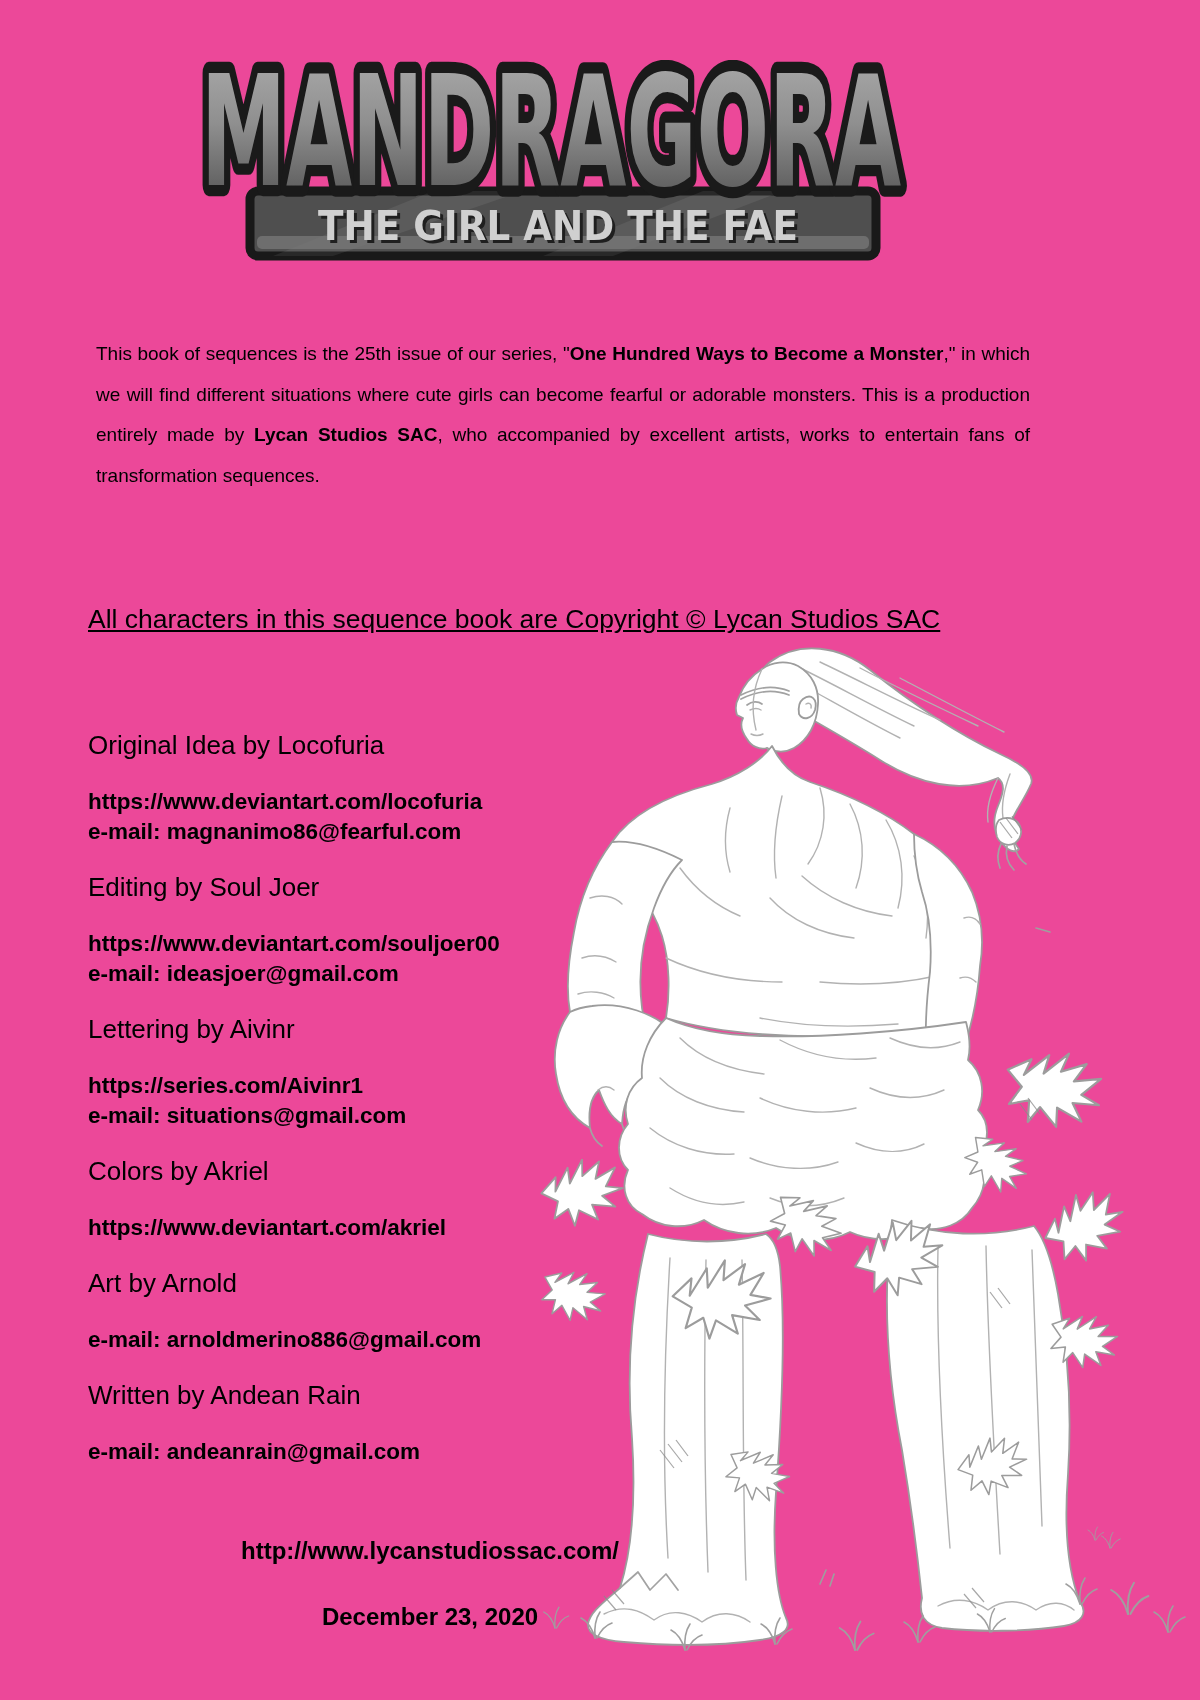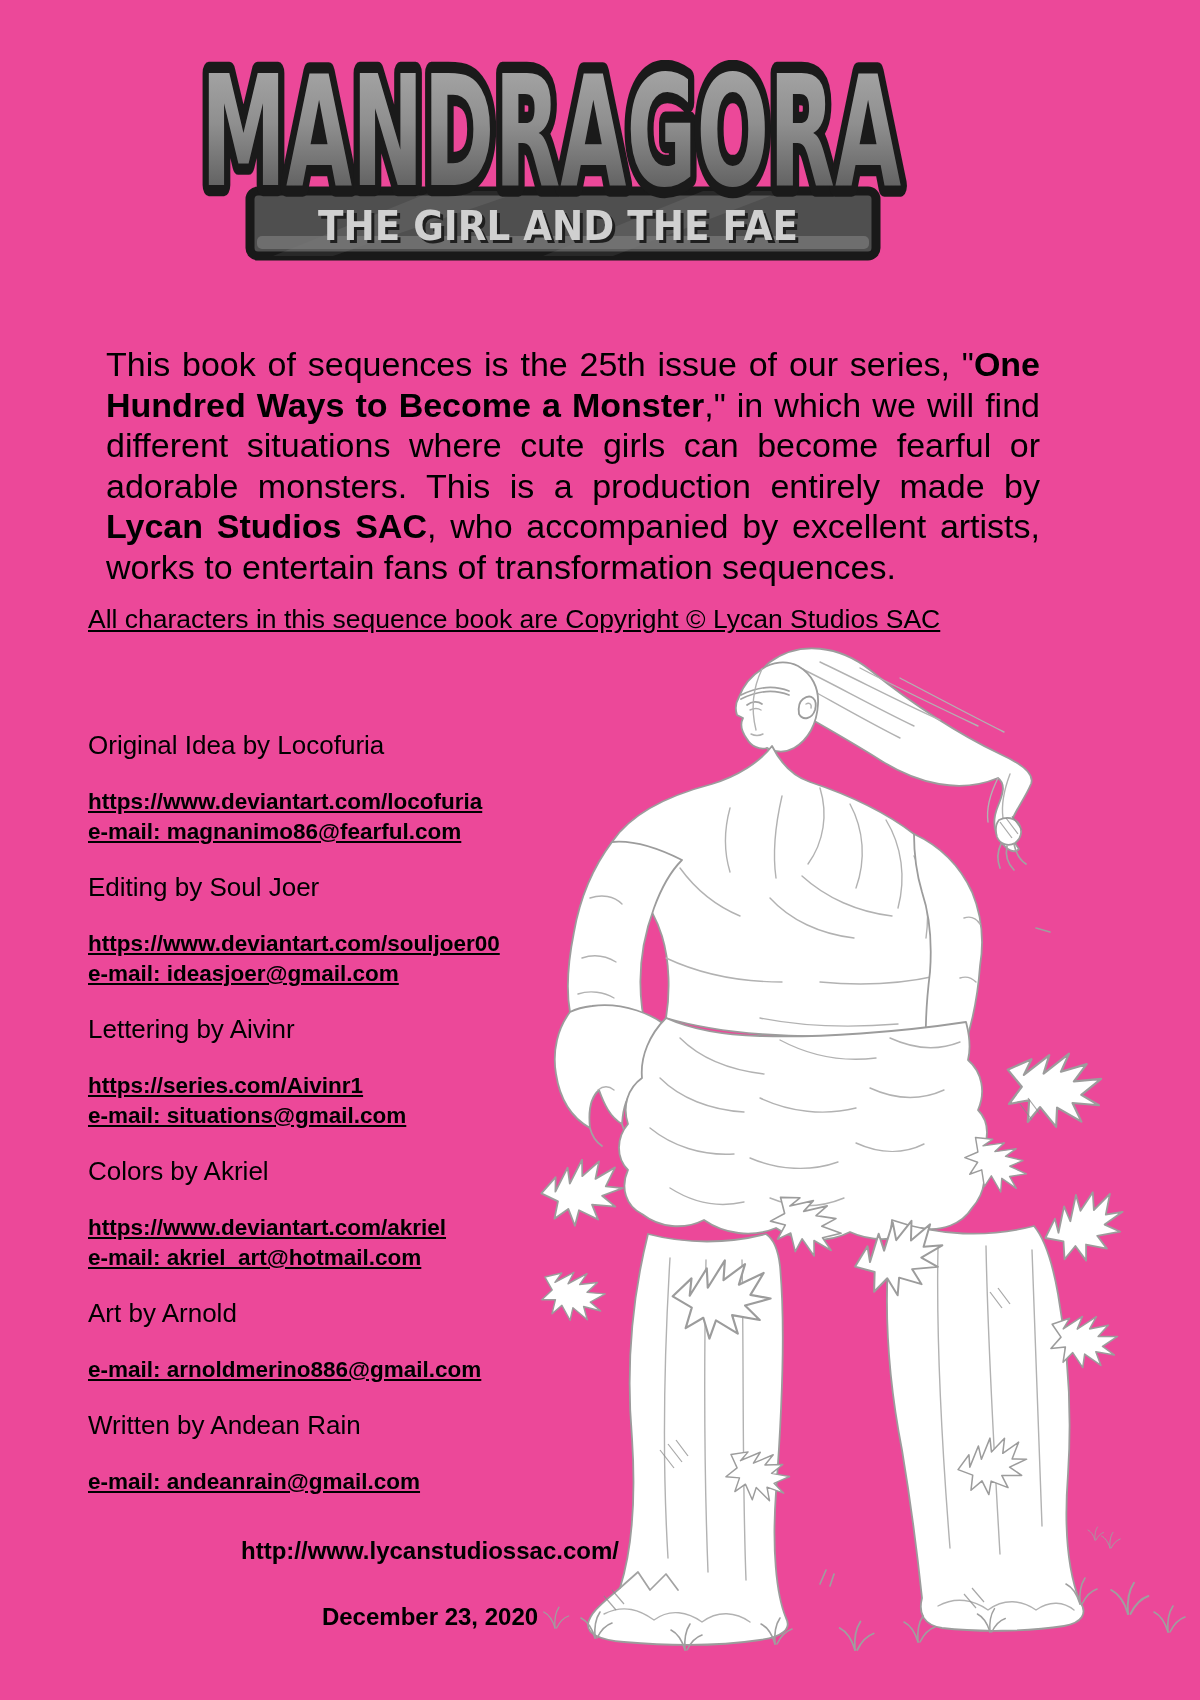--- a/index.html
+++ b/index.html
@@ -6,33 +6,33 @@
   .page{
     position:relative;
     width:1200px;height:1700px;
     background:#ec4899;
     overflow:hidden;
     font-family:"Liberation Sans", sans-serif;
     color:#000;
   }
   .logo-wrap{position:absolute;left:183px;top:60px;width:740px;height:202px;}
   .intro{
-    position:absolute;left:88px;top:326px;width:934px;margin:18px;
-    font-size:34px;line-height:40.5px;text-align:justify;color:#000;
+    position:absolute;left:88px;top:326px;width:934px;margin:8px;
+    font-size:19px;line-height:40.5px;text-align:justify;color:#000;
   }
   .intro b{font-weight:bold;}
   .copyright{
     position:absolute;left:88px;top:604px;width:960px;margin:0;
     font-size:26.5px;line-height:30px;color:#000;text-decoration:underline;
   }
   .art{position:absolute;left:520px;top:598px;}
   .credits{position:absolute;left:88px;top:706px;width:500px;margin-top:24px;}
   .credit{margin:0 0 25px 0;}
   .credit .role{font-size:26px;line-height:30px;margin:0 0 27px 0;}
-  .credit .link{font-size:22.5px;line-height:30px;font-weight:bold;text-decoration:underline;}
+  .credit .link{font-size:22.5px;line-height:30px;font-weight:bold;}
   .footer{position:absolute;left:90px;top:1536px;width:680px;text-align:center;}
   .footer .site{font-size:24px;line-height:30px;font-weight:bold;margin:0 0 36px 0;}
   .footer .date{font-size:24px;line-height:30px;font-weight:bold;margin-top:26px;}
   
   .sk{fill:none;stroke:#a2a2a2;stroke-width:1.7;stroke-linecap:round;stroke-linejoin:round;}
   .skf{fill:#ffffff;stroke:#9c9c9c;stroke-width:1.8;stroke-linejoin:round;}
   .skl{fill:none;stroke:#b2b2b2;stroke-width:1.4;stroke-linecap:round;}
   .hatch{stroke:#8a8a8a;stroke-width:1.2;opacity:.75;}
 </style>
 </head>
@@ -250,21 +250,20 @@
 
     <div class="credit">
       <div class="role">Lettering by Aivinr</div>
       <div class="link">https://series.com/Aivinr1</div>
       <div class="link">e-mail: situations@gmail.com</div>
     </div>
 
     <div class="credit">
       <div class="role">Colors by Akriel</div>
       <div class="link">https://www.deviantart.com/akriel</div>
-      <div class="link">e-mail: akriel_art@hotmail.com</div>
     </div>
 
     <div class="credit">
       <div class="role">Art by Arnold</div>
       <div class="link">e-mail: arnoldmerino886@gmail.com</div>
     </div>
 
     <div class="credit">
       <div class="role">Written by Andean Rain</div>
       <div class="link">e-mail: andeanrain@gmail.com</div>

